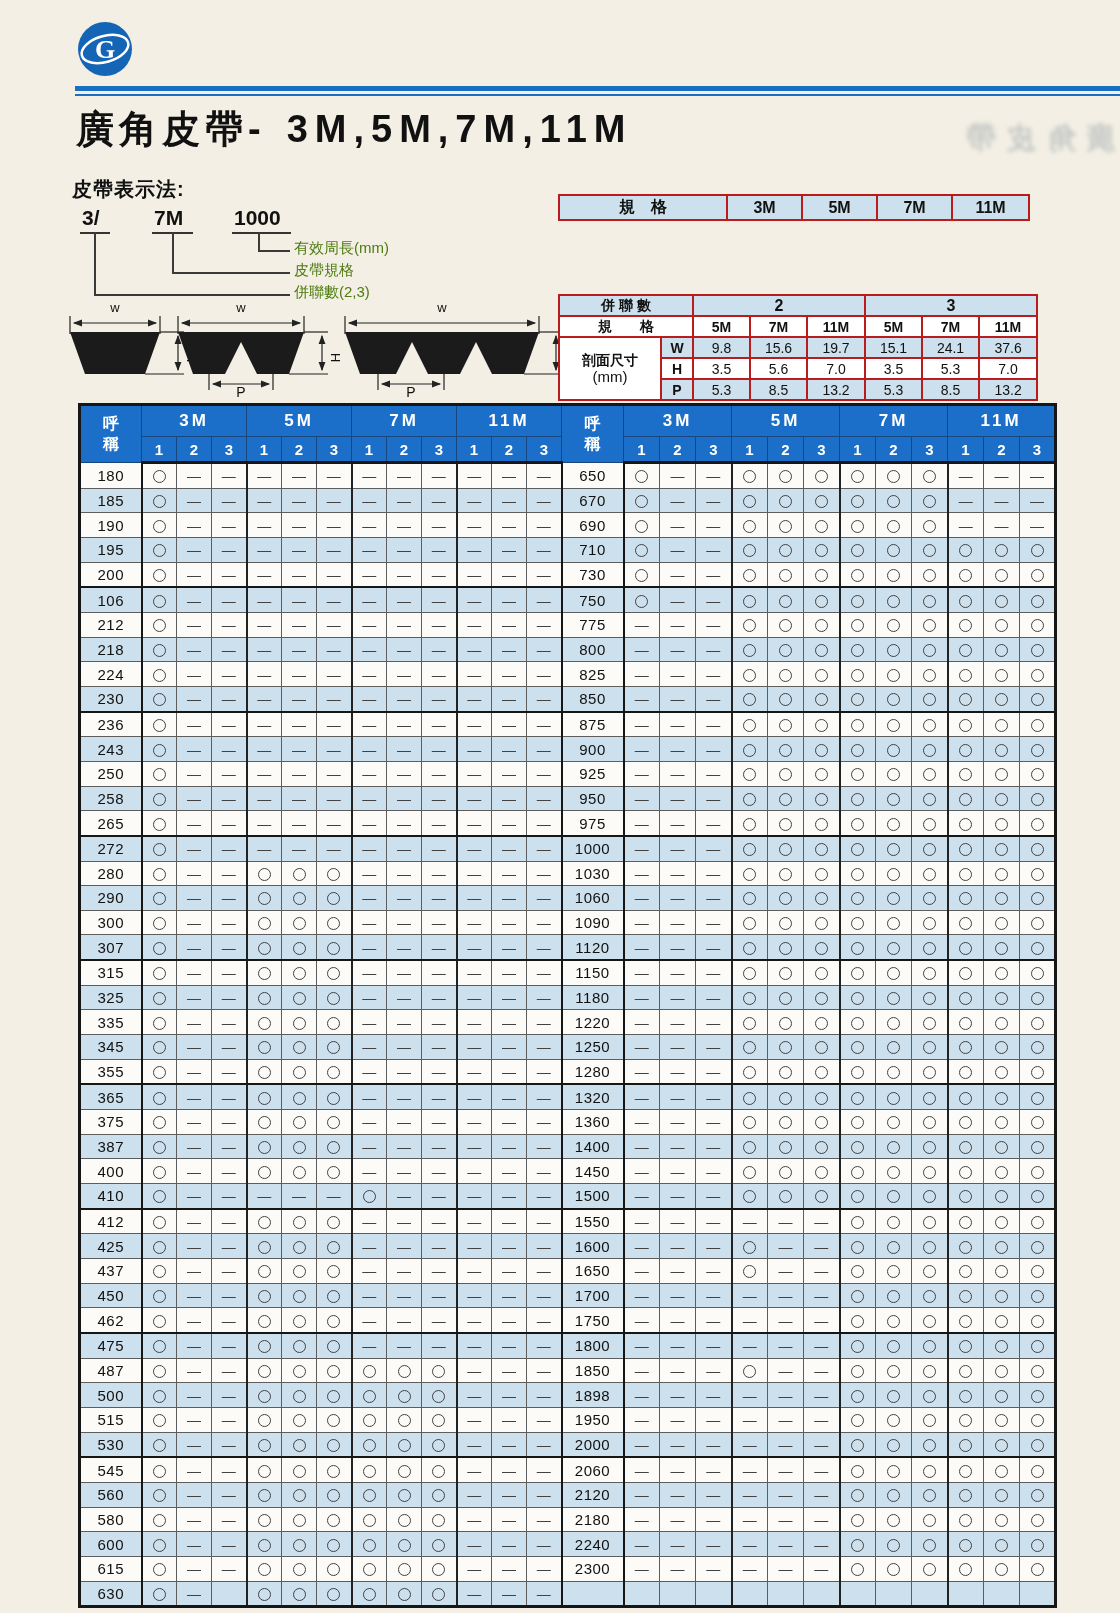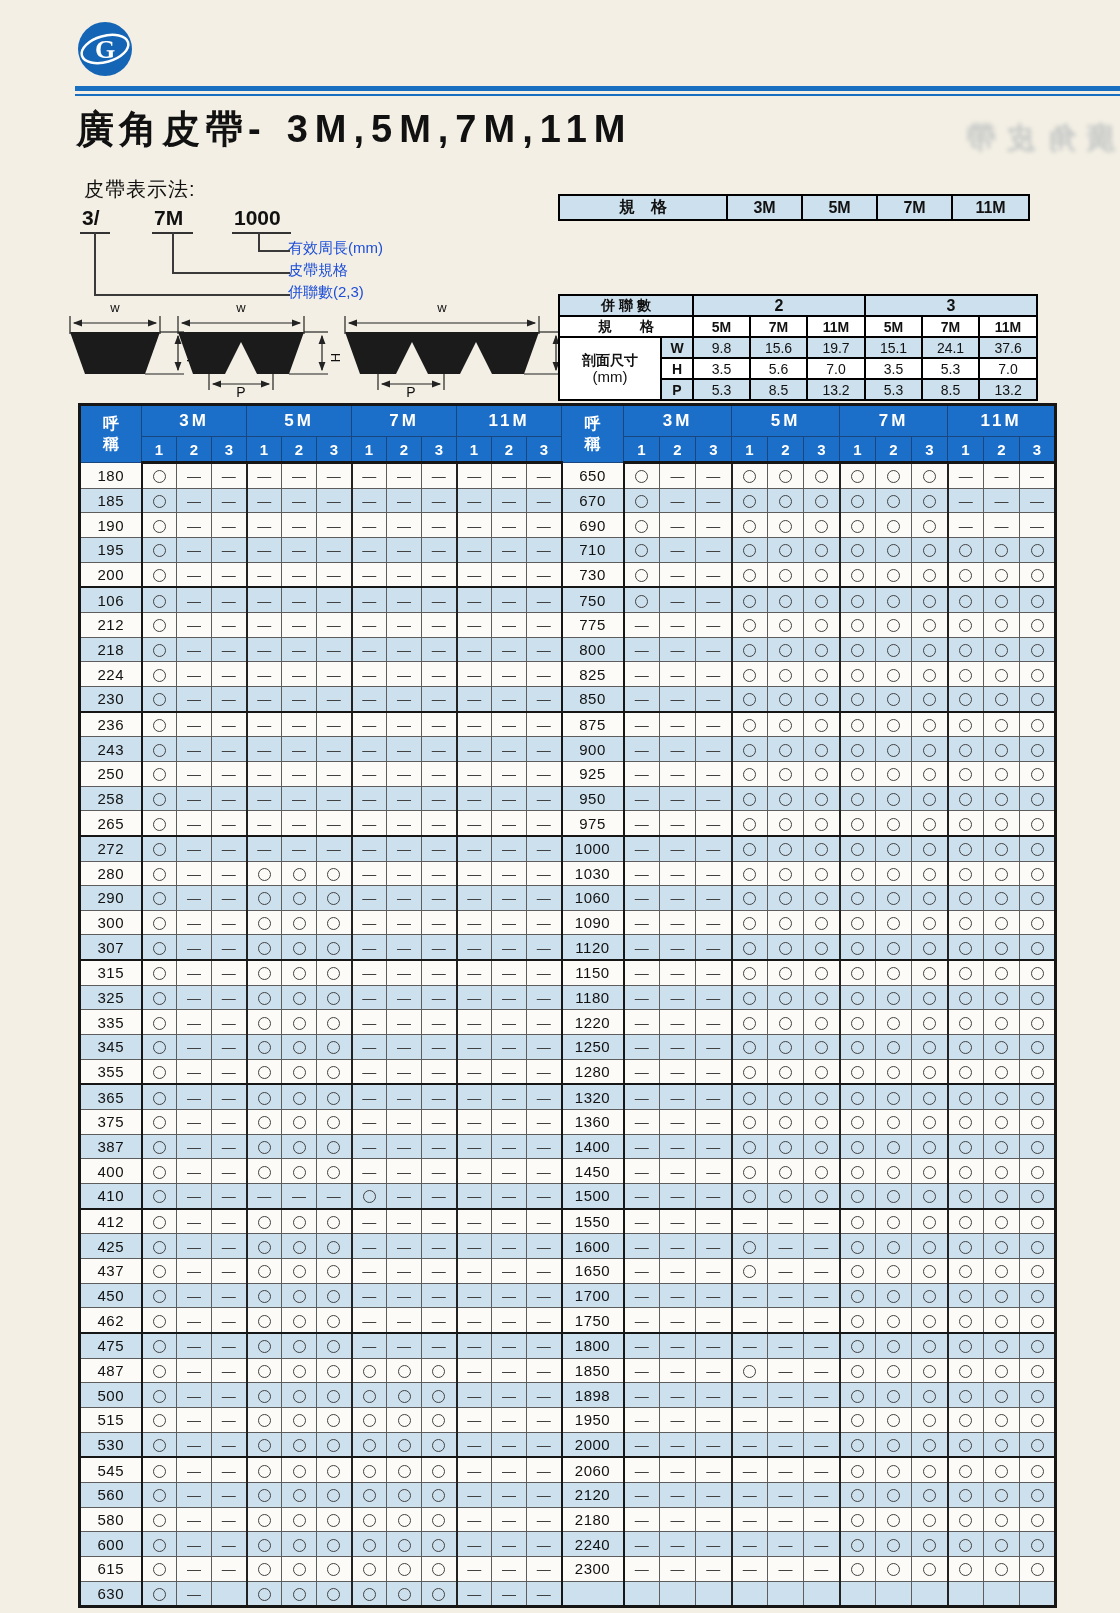--- a/index.html
+++ b/index.html
@@ -8,28 +8,28 @@
   
   .rule-a{position:absolute;left:75px;top:86px;width:1045px;height:5px;background:#1a70c0}
   .rule-b{position:absolute;left:75px;top:94px;width:1045px;height:2px;background:#1a70c0}
   
   .title{position:absolute;left:76px;top:104px;font-size:38px;font-weight:bold;letter-spacing:5px;white-space:nowrap}
   .title .latin{letter-spacing:7px;margin-left:21px}
   
   .showthrough{position:absolute;left:896px;top:118px;width:220px;transform:scaleX(-1);
                filter:blur(2px);opacity:.38;color:#7d8b99;font-size:30px;font-weight:bold;letter-spacing:10px}
   
-  .desig-head{position:absolute;left:84px;top:176px;font-size:20px;font-weight:normal;letter-spacing:1px}
+  .desig-head{position:absolute;left:72px;top:176px;font-size:20px;font-weight:bold;letter-spacing:1px}
   .desig{position:absolute;left:80px;top:206px;width:470px;height:110px;font-size:15px}
   .desig .ex{position:absolute;top:0;font-size:21px;font-weight:600;border-bottom:2px solid #333;padding:0 10px 2px 2px}
   .conn{position:absolute;border-left:2px solid #3a3a3a;border-bottom:2px solid #3a3a3a}
-  .desig .lab{position:absolute;left:208px;white-space:nowrap;color:#1d4ed8}
+  .desig .lab{position:absolute;left:214px;white-space:nowrap;color:#4d7c0f}
   
   .mini{position:absolute;border-collapse:collapse;table-layout:fixed;background:#fff}
-  .mini th,.mini td{border:2px solid #000000;text-align:center;padding:0;font-weight:bold;vertical-align:middle}
+  .mini th,.mini td{border:2px solid #b91c1c;text-align:center;padding:0;font-weight:bold;vertical-align:middle}
   .mini td{font-weight:normal}
   .r-blue th,.r-blue td{background:#cde0ed}
   .spec-table{left:558px;top:194px;width:470px}
   .spec-table th,.spec-table td{height:23px;font-size:16px}
   .section-table{left:558px;top:294px;width:478px}
   .section-table th,.section-table td{height:19px;font-size:14px}
   .section-table .num-h{font-size:16px}
   .section-table .dim{background:#fff;line-height:1.15;font-size:14px}
   .section-table .unit{font-size:15px;font-weight:normal}
   

